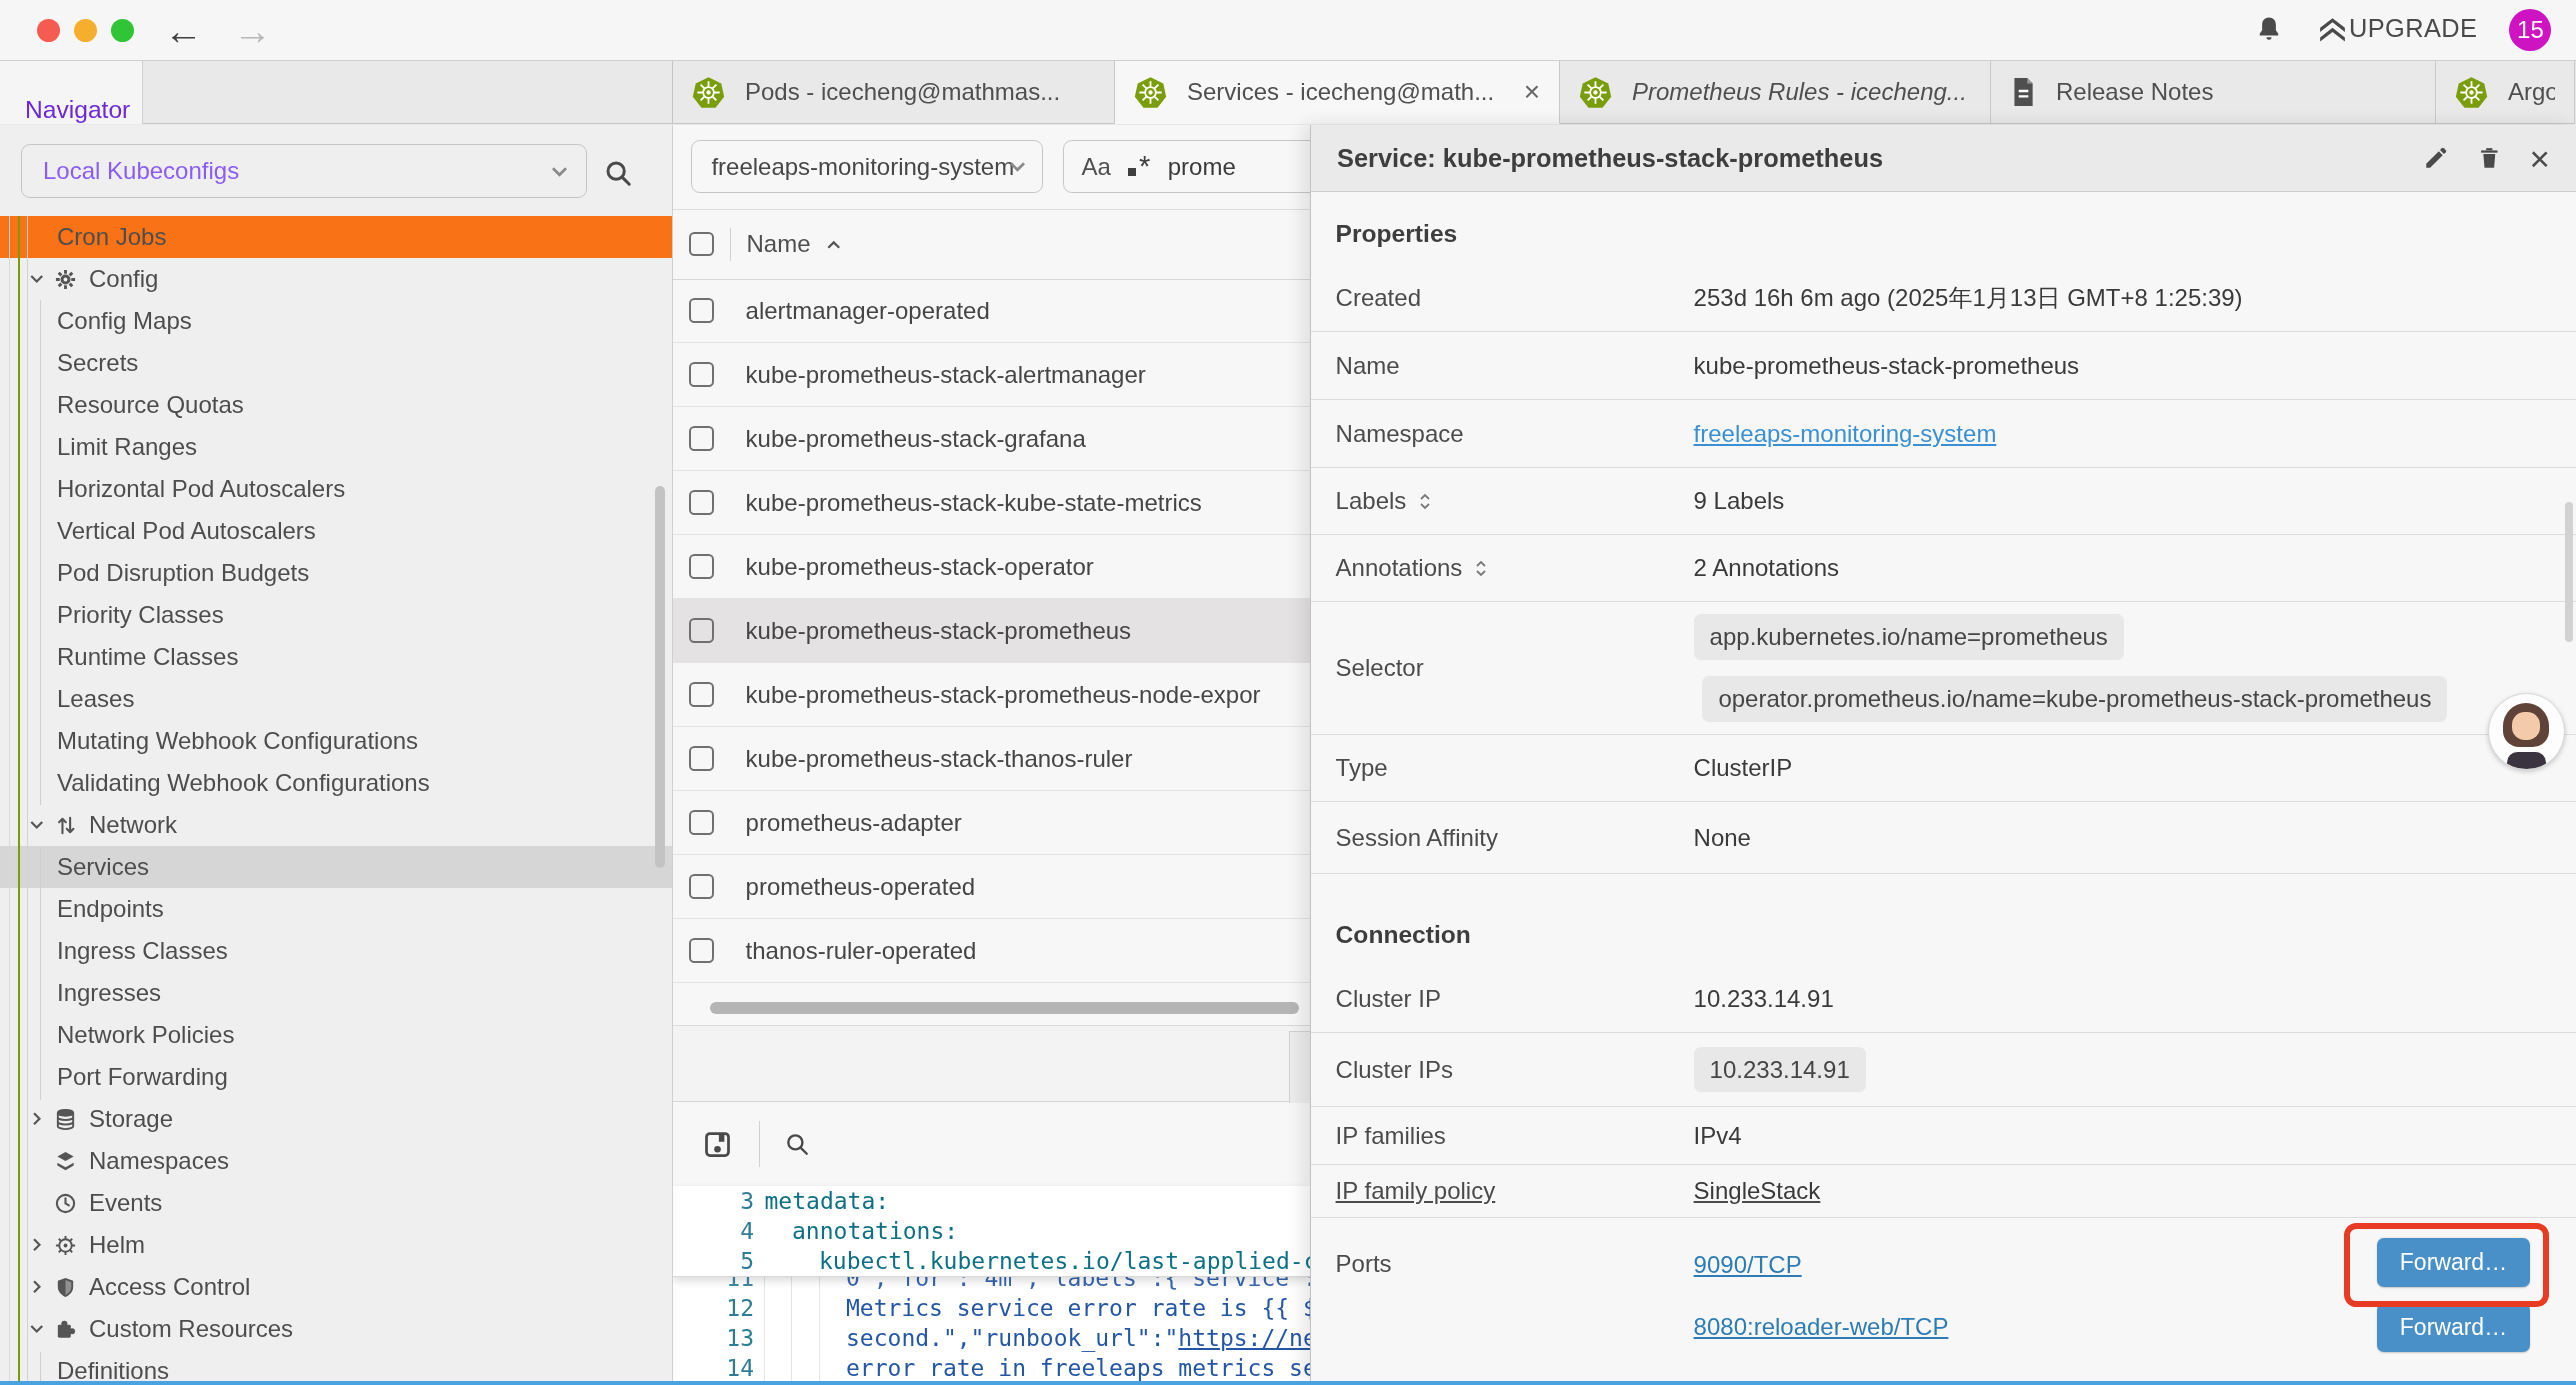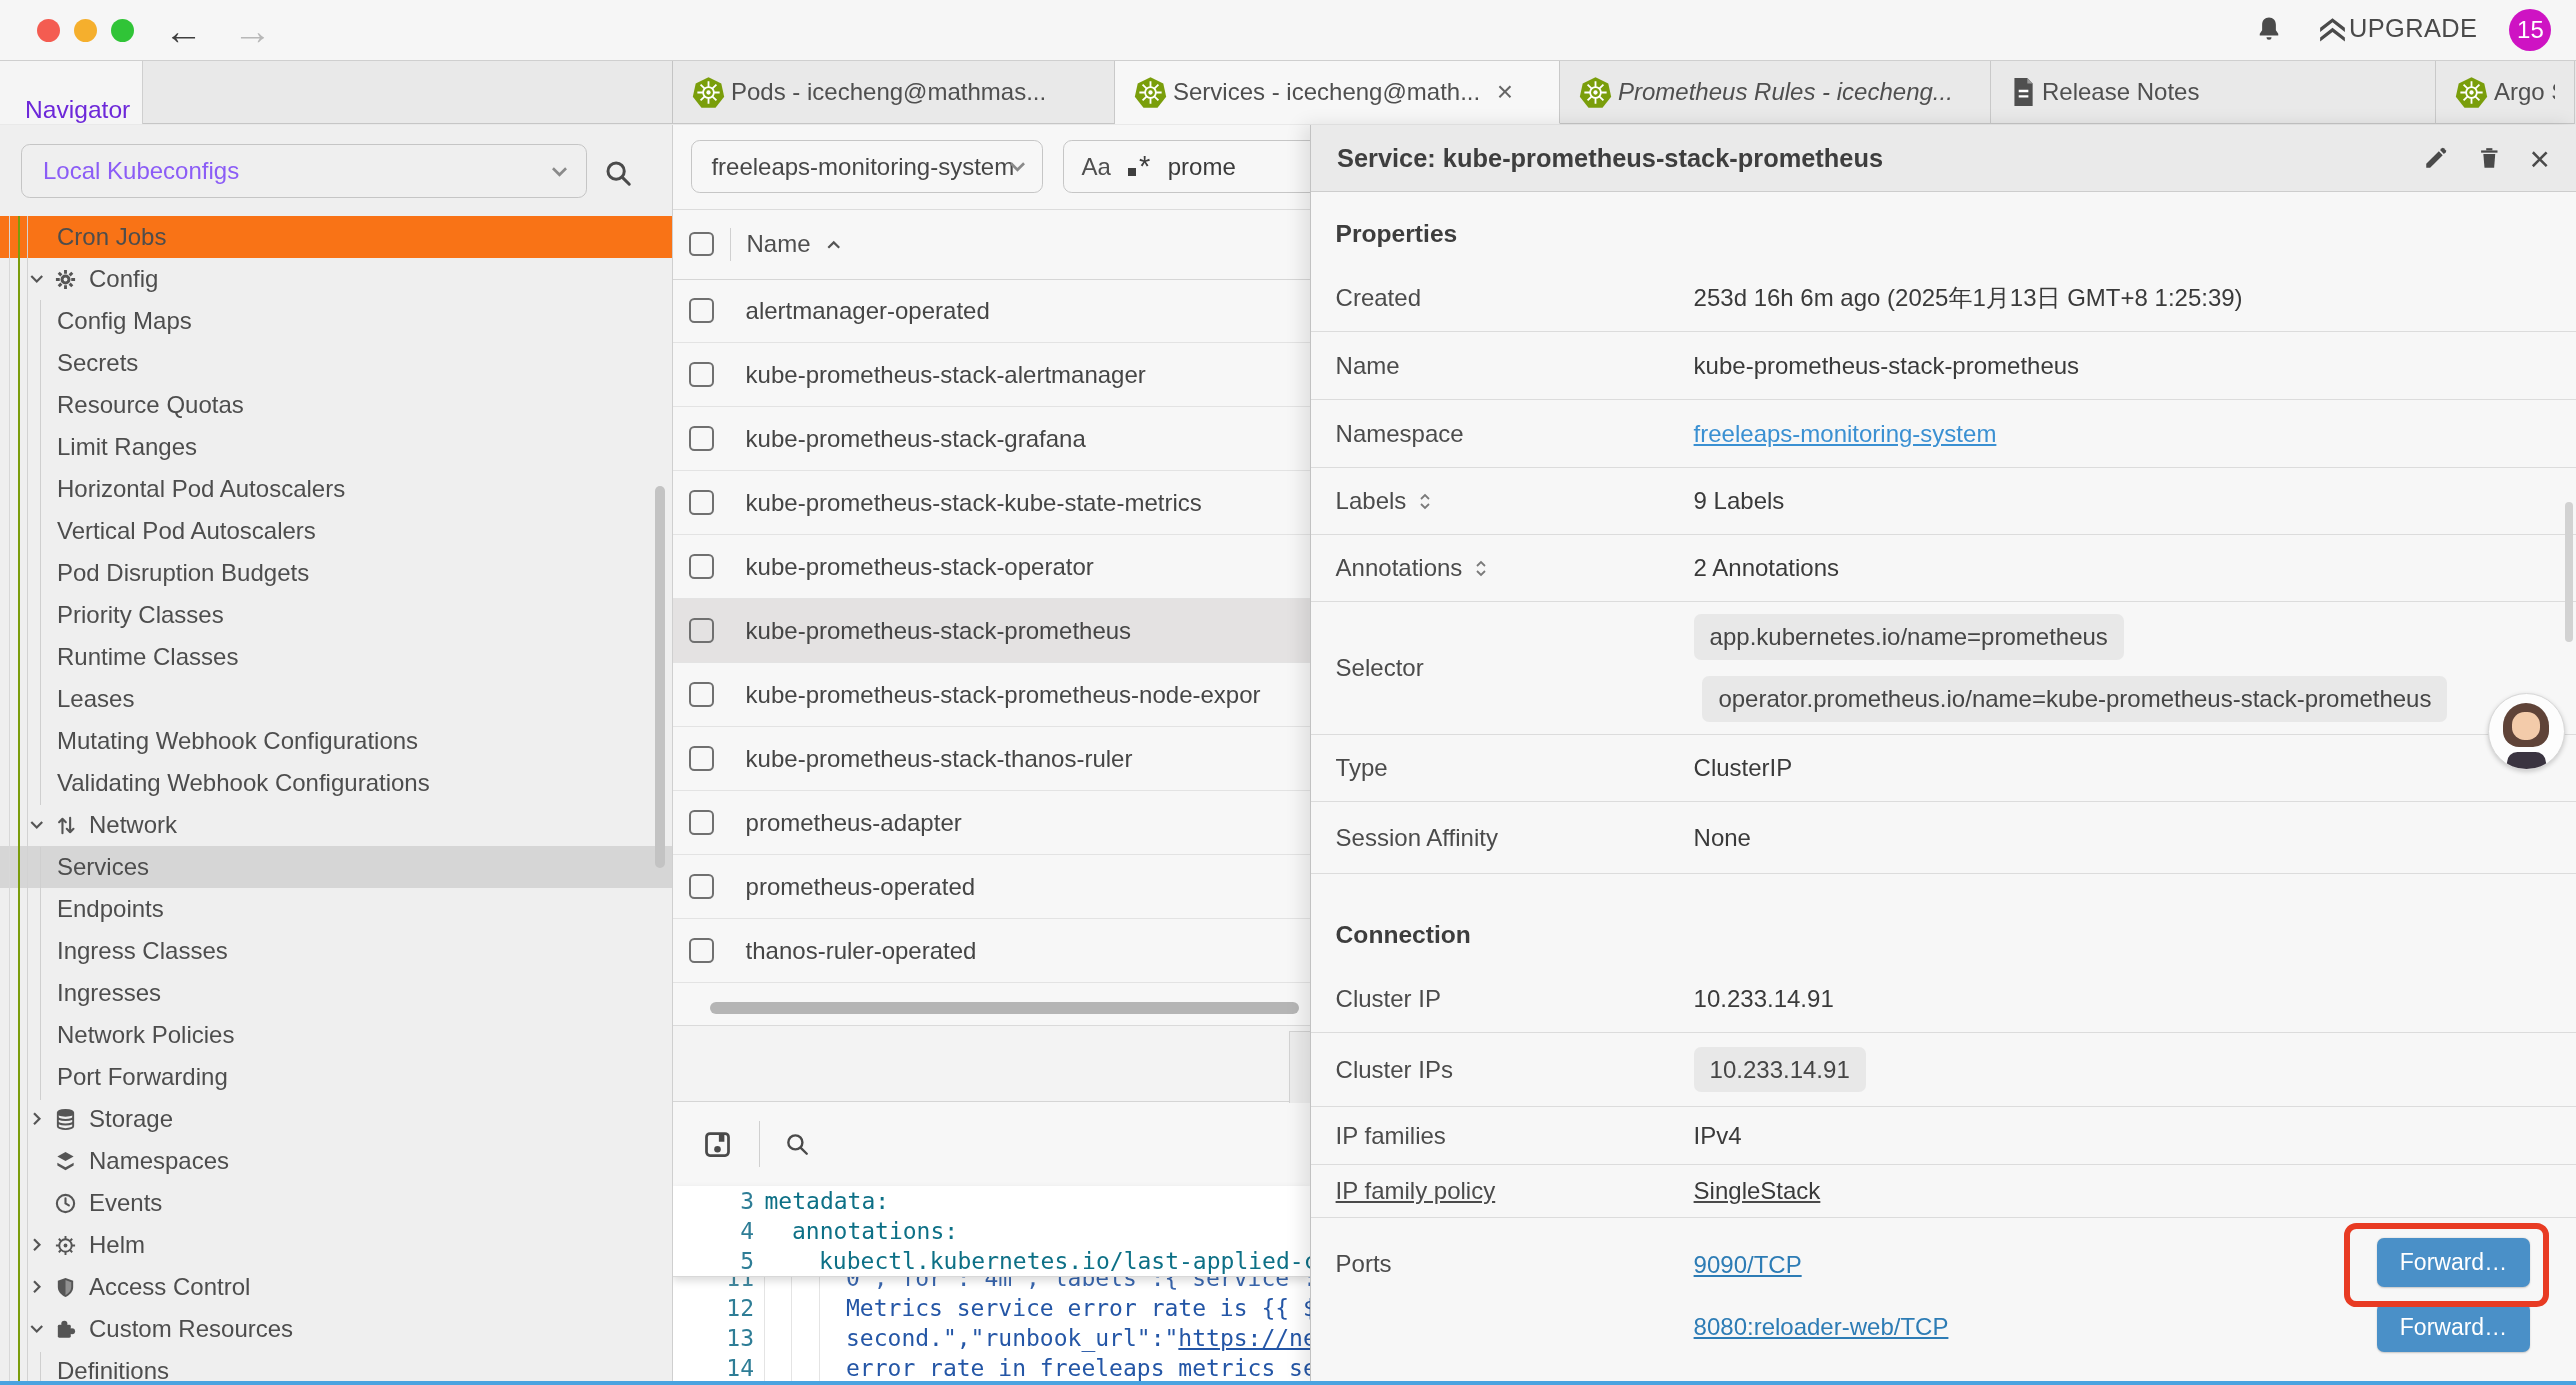--- a/index.html
+++ b/index.html
@@ -21,21 +21,21 @@
   .nav-arrow.fwd{color:#b8b8b8}
   .top-right{margin-left:auto;display:flex;align-items:center;gap:32px;margin-right:24.6px}
   .upgrade{display:flex;color:#4a4a4a;font-size:25.4px;letter-spacing:0.4px}
   .badge{width:42px;height:42px;border-radius:50%;background:#ce13c3;color:#fff;
     display:flex;align-items:center;justify-content:center;font-size:24px}
   
   #tabstrip{position:absolute;top:61px;left:0;right:0;height:63px;display:flex;background:#e9e9e9}
   .nav-tab{width:143px;flex:none;background:#f5f5f5;border-right:0.9px solid #cfcfcf;
     display:flex;align-items:flex-end;padding-left:25px;font-size:24.6px;color:#6d28d9;box-sizing:border-box}
   .strip-fill{width:530px;flex:none;border-right:0.9px solid #c4c4c4;border-bottom:0.9px solid #c6c6c6;box-sizing:border-box}
-  .tab{display:flex;align-items:center;gap:6px;padding:0 19px;flex:none;box-sizing:border-box;
+  .tab{display:flex;align-items:center;gap:20px;padding:0 19px;flex:none;box-sizing:border-box;
     border-right:0.9px solid #c9c9c9;border-bottom:0.9px solid #c6c6c6;overflow:hidden;white-space:nowrap;
     color:#4f4f4f;font-size:24px}
   .tab.active{background:#f7f7f7;border-bottom-color:transparent}
   .tab.italic .lbl{font-style:italic}
   .tab .lbl{overflow:hidden}
   .tab .close{margin-left:10.5px;font-size:28px;color:#666;line-height:1}
   
   #sidebar{position:absolute;left:0;top:125px;width:673px;bottom:4.4px;background:#efefef;
     border-right:0.9px solid #cfcfcf;box-sizing:border-box;overflow:hidden}
   .kubeconfig{position:absolute;left:21px;top:19px;width:566px;height:54px;border:1.8px solid #c5c5c5;

